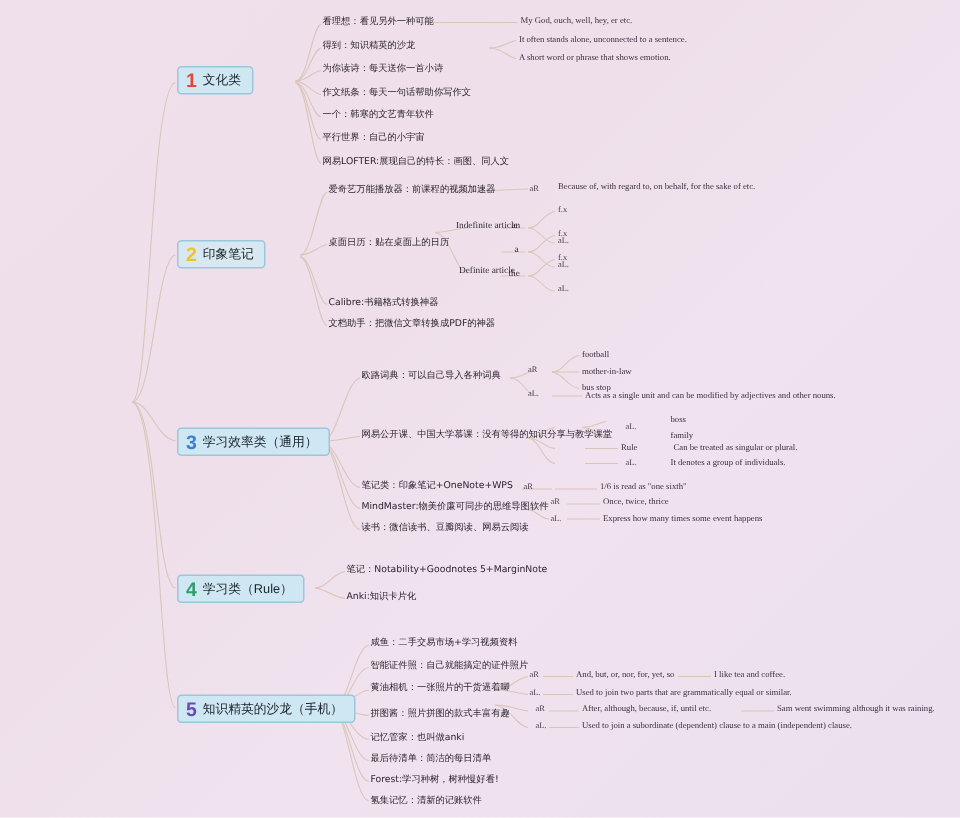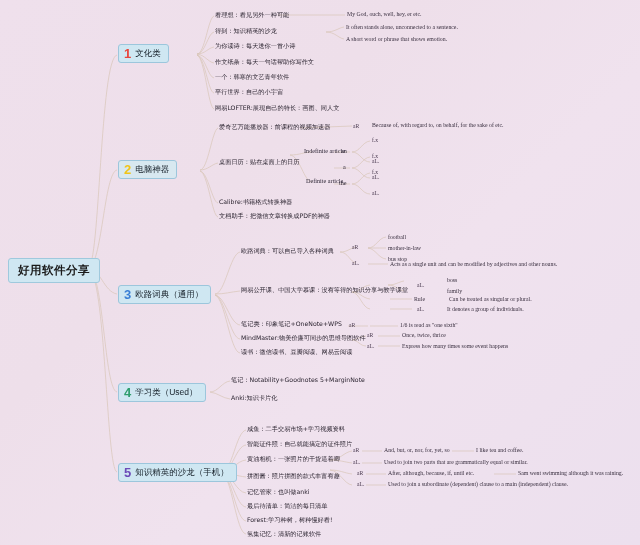--- a/index.html
+++ b/index.html
@@ -128,37 +128,36 @@
       <path d="M330 470 C 340 471, 344 484, 352 485"></path>
       <path d="M362 451 L 382 451"></path>
       <path d="M362 463 L 382 463"></path>
       <path d="M366 474 L 386 474"></path>
       <path d="M366 485 L 386 485"></path>
       <path d="M452 451 L 474 451"></path>
       <path d="M494 474 L 516 474"></path>
     </g>
   </svg>
 
-  <div class="node root">好用软件分享</div>
 
   <div class="node branch b1">
     <span class="num" style="color:#e8453c">1</span>
     <span>文化类</span>
   </div>
   <div class="node branch b2">
     <span class="num" style="color:#f0c419">2</span>
-    <span>电脑神器</span>
+    <span>印象笔记</span>
   </div>
   <div class="node branch b3">
     <span class="num" style="color:#3a7fd5">3</span>
-    <span>欧路词典（通用）</span>
+    <span>学习效率类（通用）</span>
   </div>
   <div class="node branch b4">
     <span class="num" style="color:#2f9e6e">4</span>
-    <span>学习类（Used）</span>
+    <span>学习类（Rule）</span>
   </div>
   <div class="node branch b5">
     <span class="num" style="color:#6c4bb8">5</span>
     <span>知识精英的沙龙（手机）</span>
   </div>
 
   <div class="node leaf cn" style="left:215px;top:12px">看理想：看见另外一种可能</div>
   <div class="node leaf cn" style="left:215px;top:28px">得到：知识精英的沙龙</div>
   <div class="node leaf cn" style="left:215px;top:43px">为你读诗：每天送你一首小诗</div>
   <div class="node leaf cn" style="left:215px;top:59px">作文纸条：每天一句话帮助你写作文</div>

